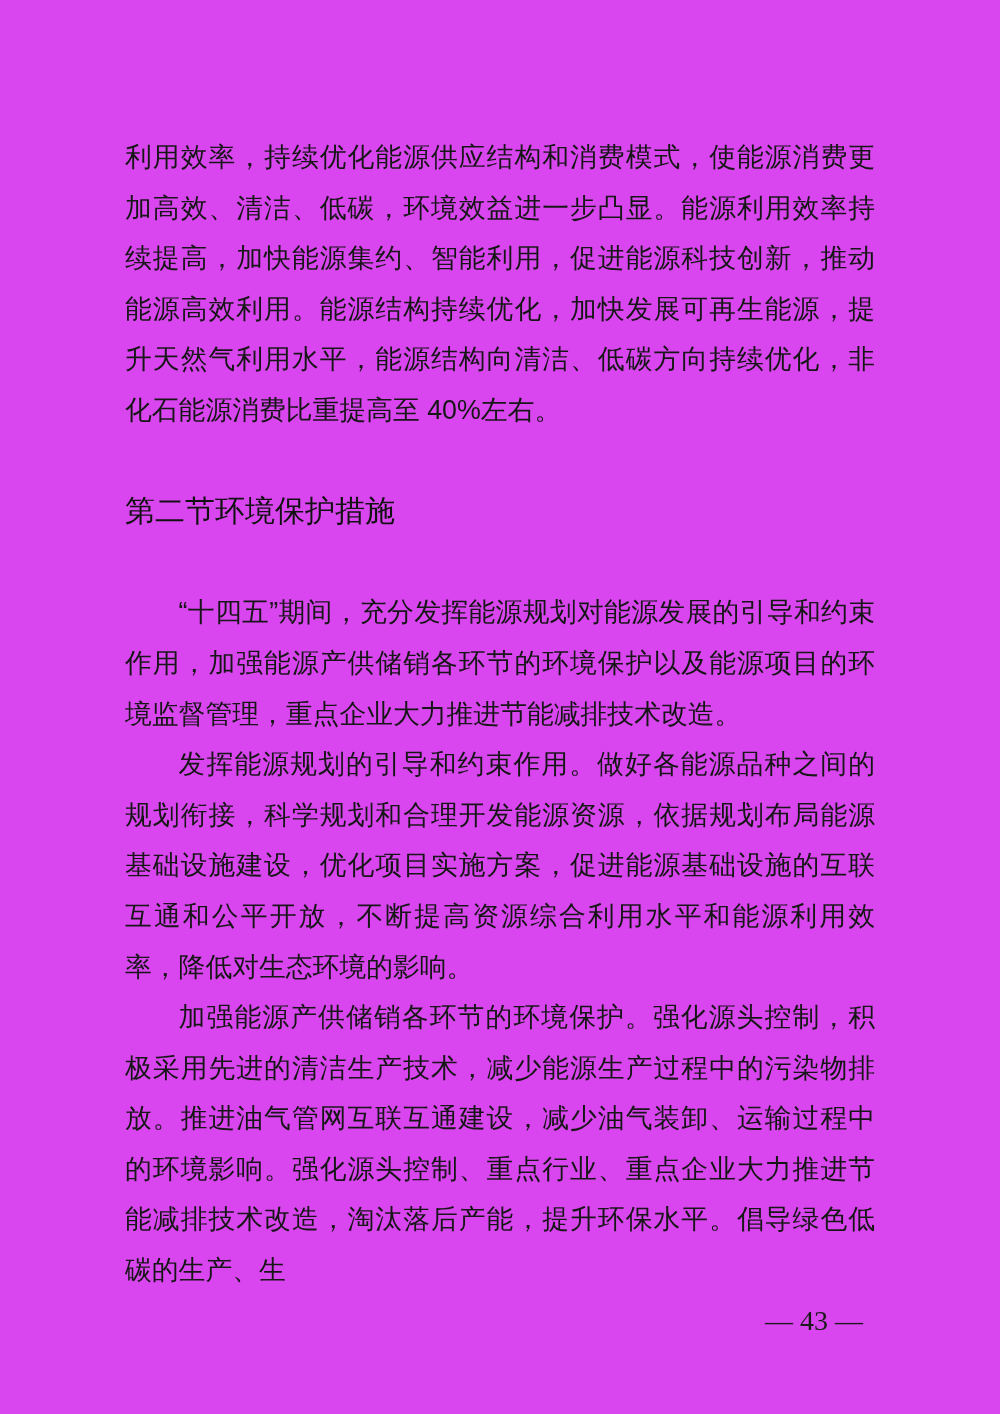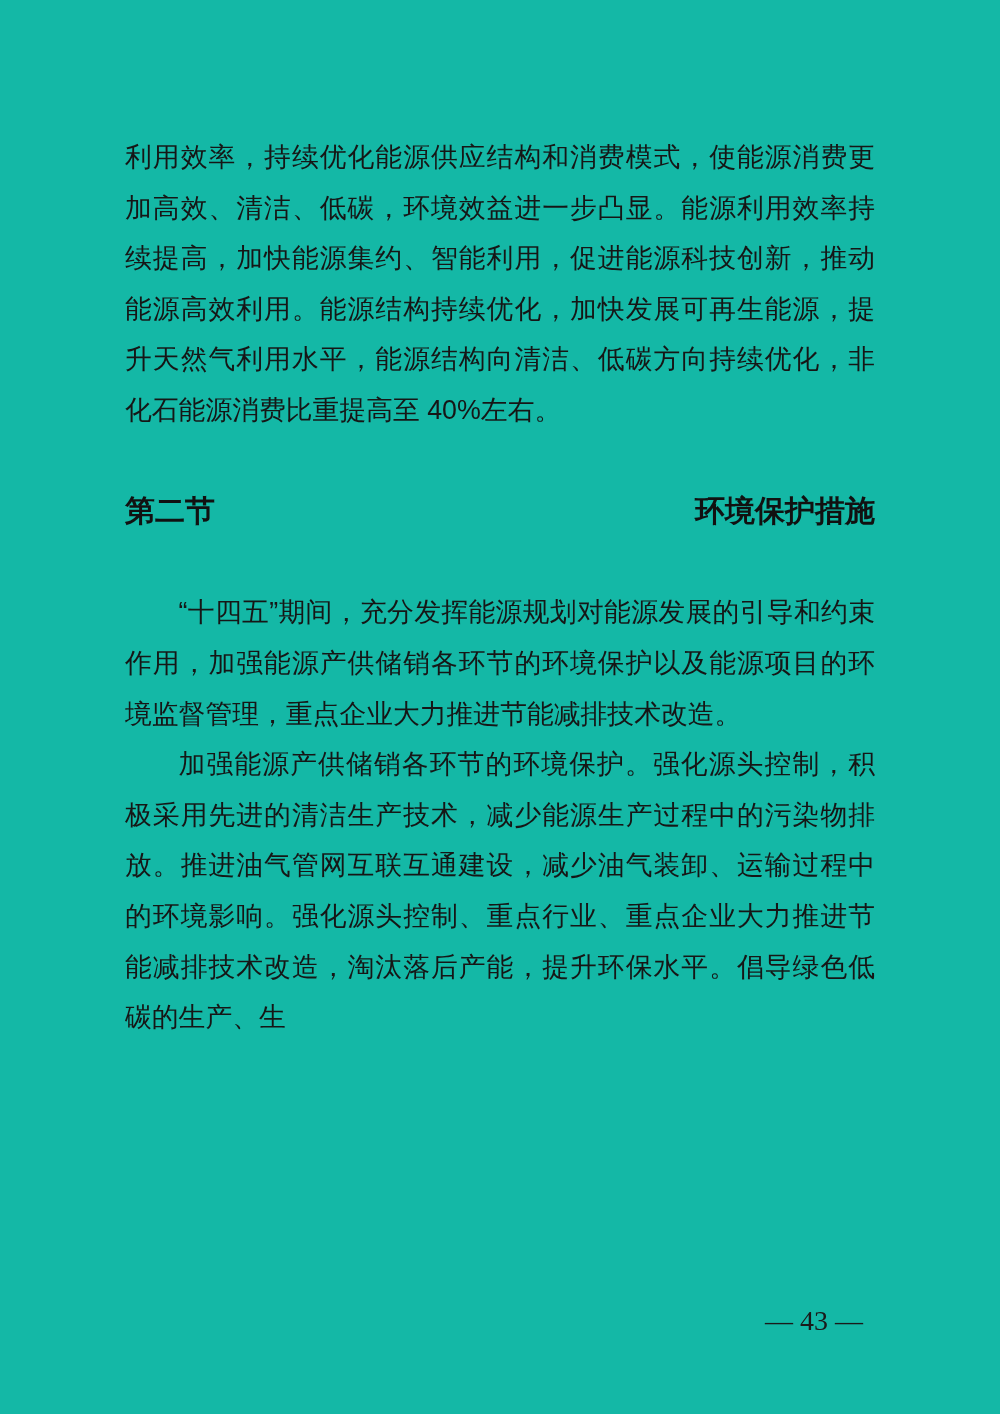--- a/index.html
+++ b/index.html
@@ -4,21 +4,21 @@
 <style>
   html, body {
     margin: 0;
     padding: 0;
     background: #ffffff;
   }
   .page {
     position: relative;
     width: 1000px;
     height: 1414px;
-    background: #14b8a6;
+    background: #d946ef;
     overflow: hidden;
     font-family: "Liberation Sans", sans-serif;
     color: #161616;
   }
   .content {
     position: absolute;
     left: 125px;
     top: 132px;
     width: 750px;
   }
@@ -30,25 +30,24 @@
     text-justify: inter-character;
     letter-spacing: 0;
   }
   .para.indent {
     text-indent: 2em;
   }
   .heading {
     margin: 50.6px 0 50.6px 0;
     font-size: 30px;
     line-height: 50.6px;
-    font-weight: bold;
+    font-weight: normal;
     display: flex;
-    justify-content: space-between;
+    justify-content: flex-start;
     align-items: baseline;
-    gap: 17px;
     color: #111111;
   }
   .page-number {
     position: absolute;
     top: 1305px;
     left: 0;
     width: 863px;
     text-align: right;
     font-family: "Liberation Serif", serif;
     font-size: 28px;
@@ -65,19 +64,20 @@
 
     <p class="para">利用效率，持续优化能源供应结构和消费模式，使能源消费更加高效、清洁、低碳，环境效益进一步凸显。能源利用效率持续提高，加快能源集约、智能利用，促进能源科技创新，推动能源高效利用。能源结构持续优化，加快发展可再生能源，提升天然气利用水平，能源结构向清洁、低碳方向持续优化，非化石能源消费比重提高至 40%左右。</p>
 
     <h2 class="heading">
       <span>第二节</span>
       <span>环境保护措施</span>
     </h2>
 
     <p class="para indent">“十四五”期间，充分发挥能源规划对能源发展的引导和约束作用，加强能源产供储销各环节的环境保护以及能源项目的环境监督管理，重点企业大力推进节能减排技术改造。</p>
 
+    <p class="para indent">发挥能源规划的引导和约束作用。做好各能源品种之间的规划衔接，科学规划和合理开发能源资源，依据规划布局能源基础设施建设，优化项目实施方案，促进能源基础设施的互联互通和公平开放，不断提高资源综合利用水平和能源利用效率，降低对生态环境的影响。</p>
 
     <p class="para indent">加强能源产供储销各环节的环境保护。强化源头控制，积极采用先进的清洁生产技术，减少能源生产过程中的污染物排放。推进油气管网互联互通建设，减少油气装卸、运输过程中的环境影响。强化源头控制、重点行业、重点企业大力推进节能减排技术改造，淘汰落后产能，提升环保水平。倡导绿色低碳的生产、生</p>
 
   </div>
 
   <div class="page-number">— 43 —</div>
 </div>
 
 </body></html>

